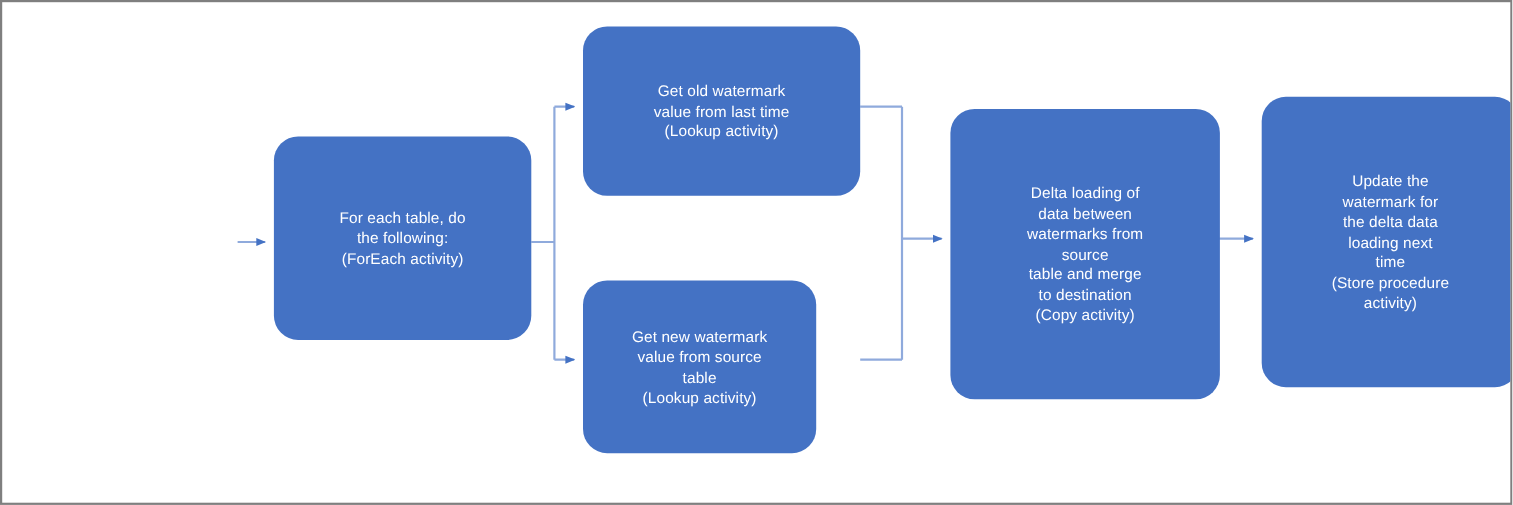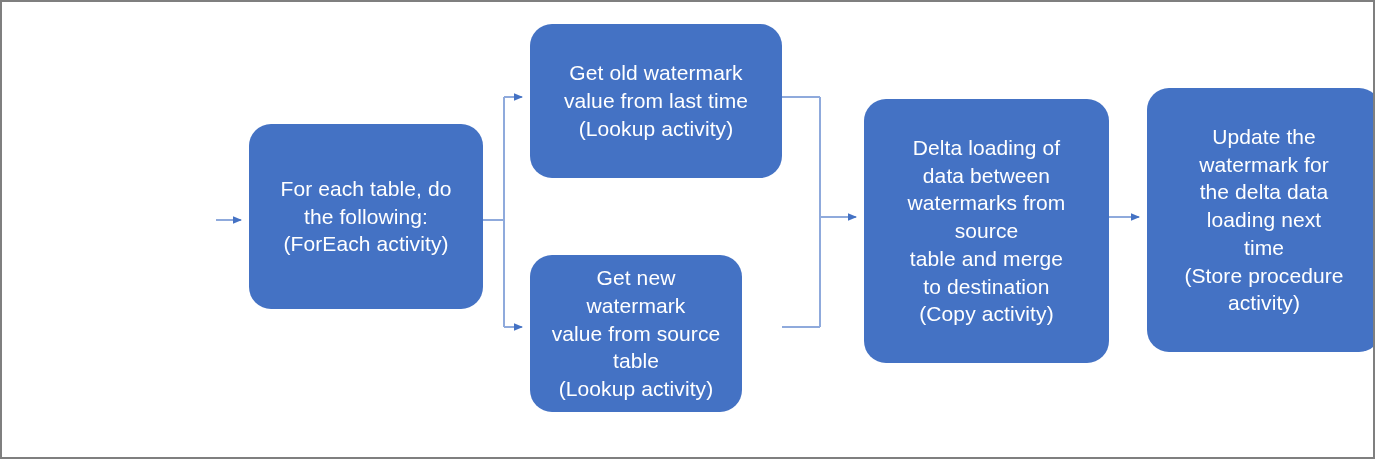--- a/index.html
+++ b/index.html
@@ -23,21 +23,21 @@
     position: absolute;
     box-sizing: border-box;
     background: #4472c4;
     border-radius: 22px;
     color: #ffffff;
     display: flex;
     align-items: center;
     justify-content: center;
     text-align: center;
     line-height: 1.32;
-    font-size: 21px;
+    font-size: 14px;
     font-weight: 400;
     letter-spacing: 0.1px;
     padding: 4px 20px;
     white-space: pre-line;
     user-select: none;
   }
   .conn {
     position: absolute;
     overflow: visible;
     pointer-events: none;

